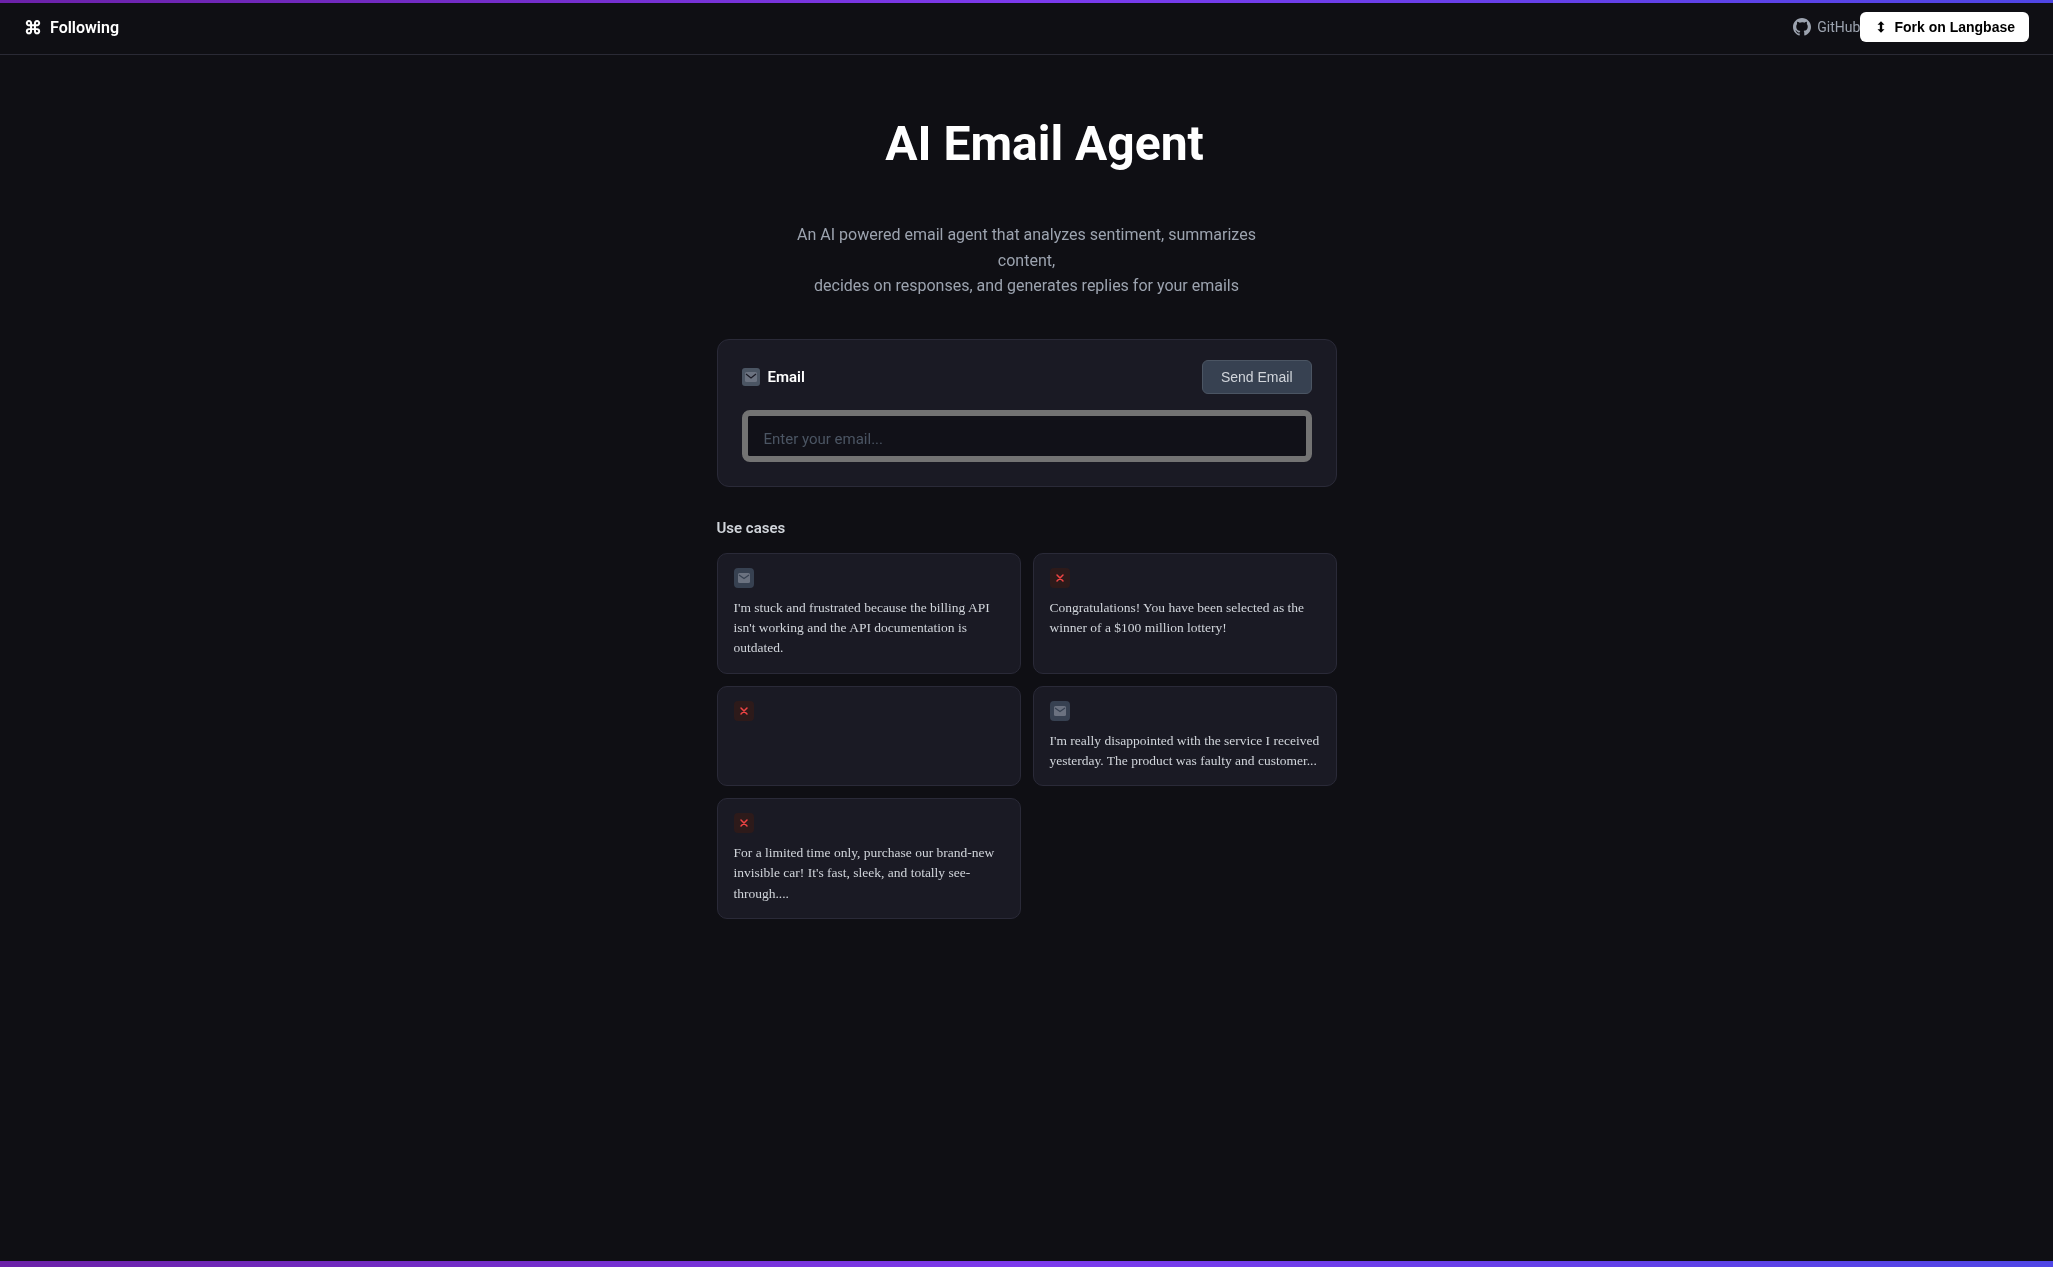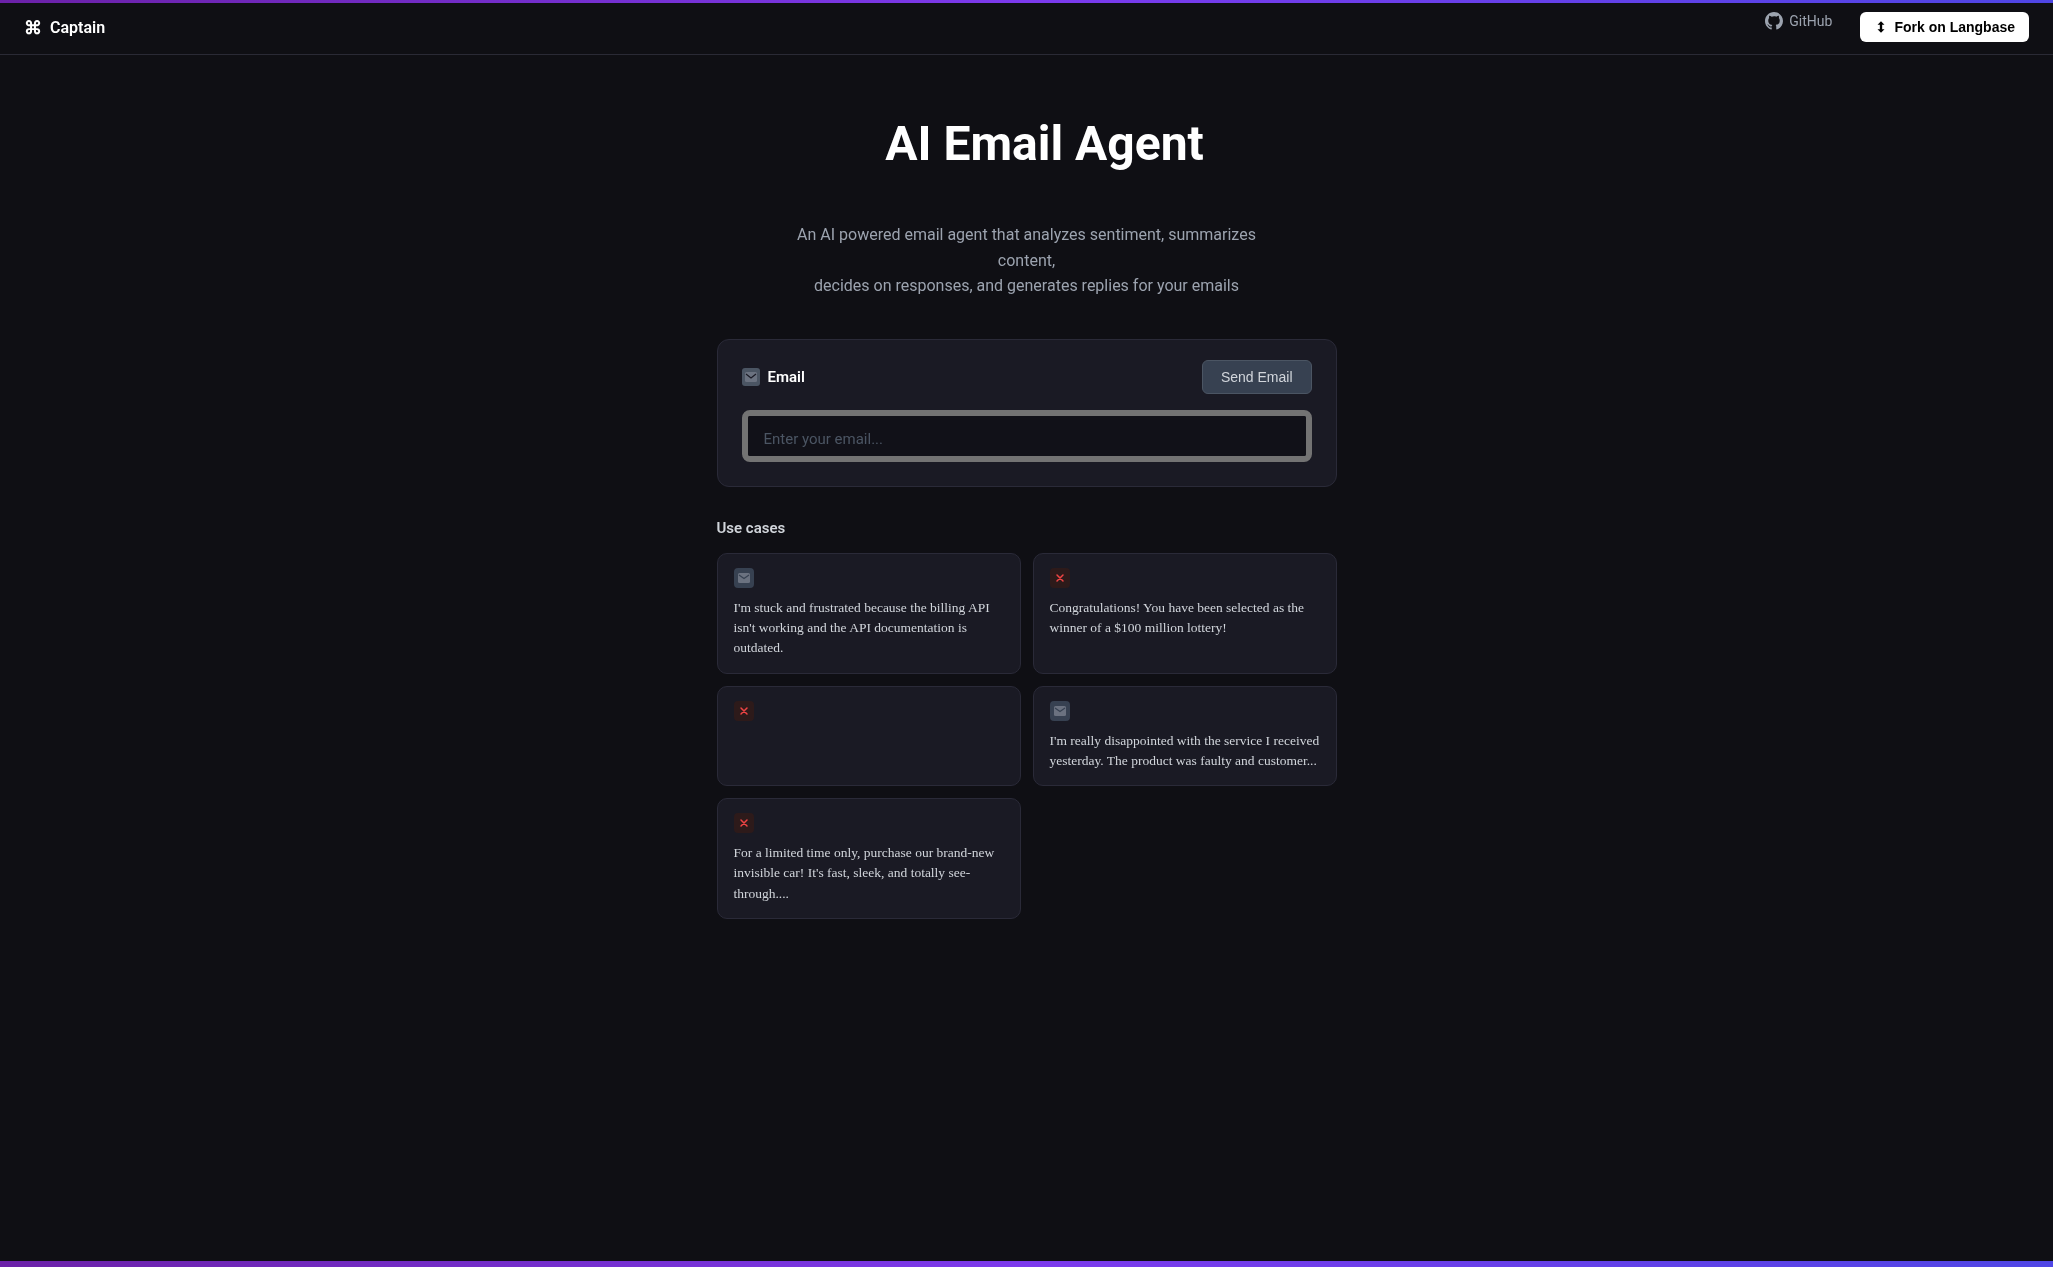--- a/index.html
+++ b/index.html
@@ -57,22 +57,22 @@
       font-weight: 600;
       color: #ffffff;
     }
 
     .logo-icon {
       font-size: 18px;
     }
 
     .header-right {
       display: flex;
-      align-items: flex-start;
-      gap: 28px;
+      align-items: center;
+      gap: 0;
     }
 
     .github-link {
       display: flex;
       align-items: center;
       gap: 6px;
       color: #9ca3af;
       font-size: 14px;
       cursor: pointer;
       text-decoration: none;
@@ -250,21 +250,21 @@
       width: 14px;
       height: 14px;
     }
   </style>
 </head>
 <body>
 
 <header class="header">
   <div class="logo">
     <span class="logo-icon">⌘</span>
-    <span>Captain</span>
+    <span>Following</span>
   </div>
   <div class="header-right">
     <a class="github-link">
       <svg class="github-icon-svg" viewBox="0 0 24 24" fill="currentColor">
         <path d="M12 0C5.374 0 0 5.373 0 12c0 5.302 3.438 9.8 8.207 11.387.599.111.793-.261.793-.577v-2.234c-3.338.726-4.033-1.416-4.033-1.416-.546-1.387-1.333-1.756-1.333-1.756-1.089-.745.083-.729.083-.729 1.205.084 1.839 1.237 1.839 1.237 1.07 1.834 2.807 1.304 3.492.997.107-.775.418-1.305.762-1.604-2.665-.305-5.467-1.334-5.467-5.931 0-1.311.469-2.381 1.236-3.221-.124-.303-.535-1.524.117-3.176 0 0 1.008-.322 3.301 1.23A11.509 11.509 0 0112 5.803c1.02.005 2.047.138 3.006.404 2.291-1.552 3.297-1.23 3.297-1.23.653 1.653.242 2.874.118 3.176.77.84 1.235 1.911 1.235 3.221 0 4.609-2.807 5.624-5.479 5.921.43.372.823 1.102.823 2.222v3.293c0 .319.192.694.801.576C20.566 21.797 24 17.3 24 12c0-6.627-5.373-12-12-12z"></path>
       </svg>
       <span>GitHub</span>
     </a>
     <button class="fork-button">
       <svg class="fork-icon-svg" viewBox="0 0 24 24" fill="currentColor">

